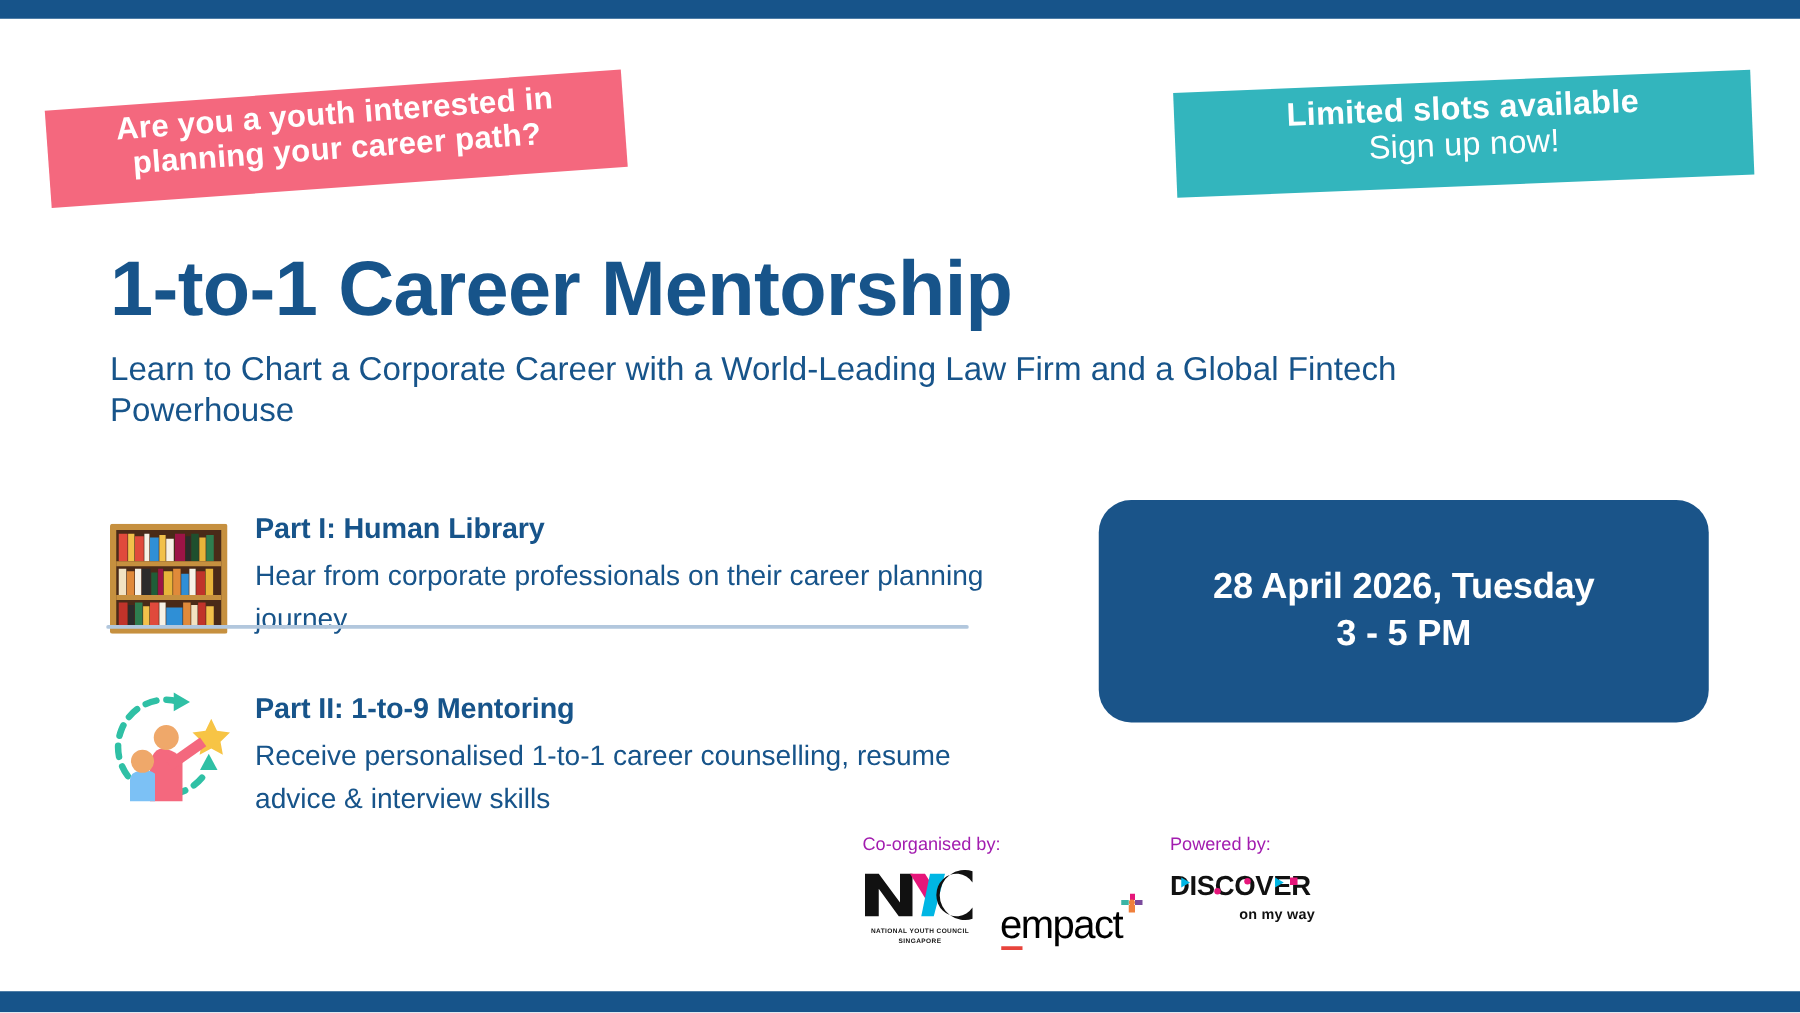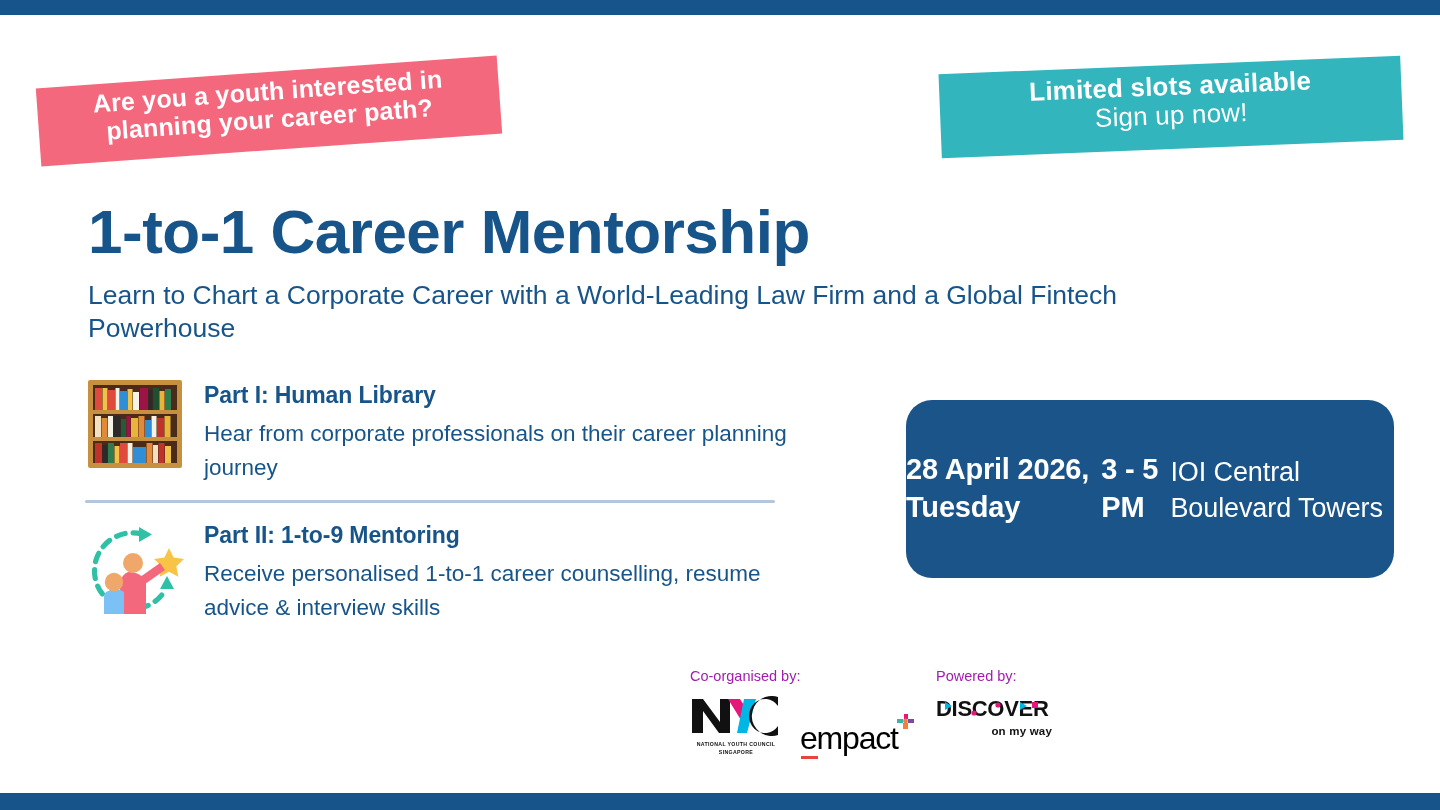--- a/index.html
+++ b/index.html
@@ -93,21 +93,22 @@
     font-size: 26.5px;
     line-height: 1.24;
     color: #17548a;
     font-weight: normal;
   }
 
   
   .part {
     position: absolute;
     display: flex;
-    align-items: flex-start;
+    align-items: flex-end;
+    margin-top: 27px;
   }
   #part-1 { left: 88px; top: 380px; }
   #part-2 { left: 84px; top: 520px; }
   .part-icon {
     flex: 0 0 auto;
     margin-right: 22px;
   }
   #part-2 .part-icon { margin-right: 14px; }
   .part-text { padding-top: 2px; }
   .part-title {
@@ -132,29 +133,29 @@
     top: 500px;
     width: 690px;
     height: 3px;
     background: #b2c7dd;
     border-radius: 2px;
   }
 
   
   #date-card {
     position: absolute;
-    left: 906px;
+    left: 879px;
     top: 400px;
     width: 488px;
     height: 178px;
     background: #1a5489;
     border-radius: 26px;
     color: #ffffff;
     display: flex;
-    flex-direction: row;
+    flex-direction: column;
     align-items: center;
     justify-content: center;
   }
   #date-card .dl1 {
     font-size: 29px;
     font-weight: bold;
     letter-spacing: -0.2px;
     line-height: 1.3;
   }
   #date-card .dl2 {
@@ -368,21 +369,20 @@
     </div>
     <div class="part-text">
       <div class="part-title">Part II: 1-to-9 Mentoring</div>
       <div class="part-desc">Receive personalised 1-to-1 career counselling, resume advice &amp; interview skills</div>
     </div>
   </div>
 
   <div id="date-card">
     <div class="dl1">28 April 2026, Tuesday</div>
     <div class="dl2">3 - 5 PM</div>
-    <div class="dl3">IOI Central Boulevard Towers</div>
   </div>
 
   <div id="footer">
 
     <div class="logo-group" id="grp-co">
       <div class="logo-label">Co-organised by:</div>
       <div class="logo-row">
         <div id="nyc-logo">
           <svg width="92" height="40" viewBox="0 0 92 40" xmlns="http://www.w3.org/2000/svg">
 

